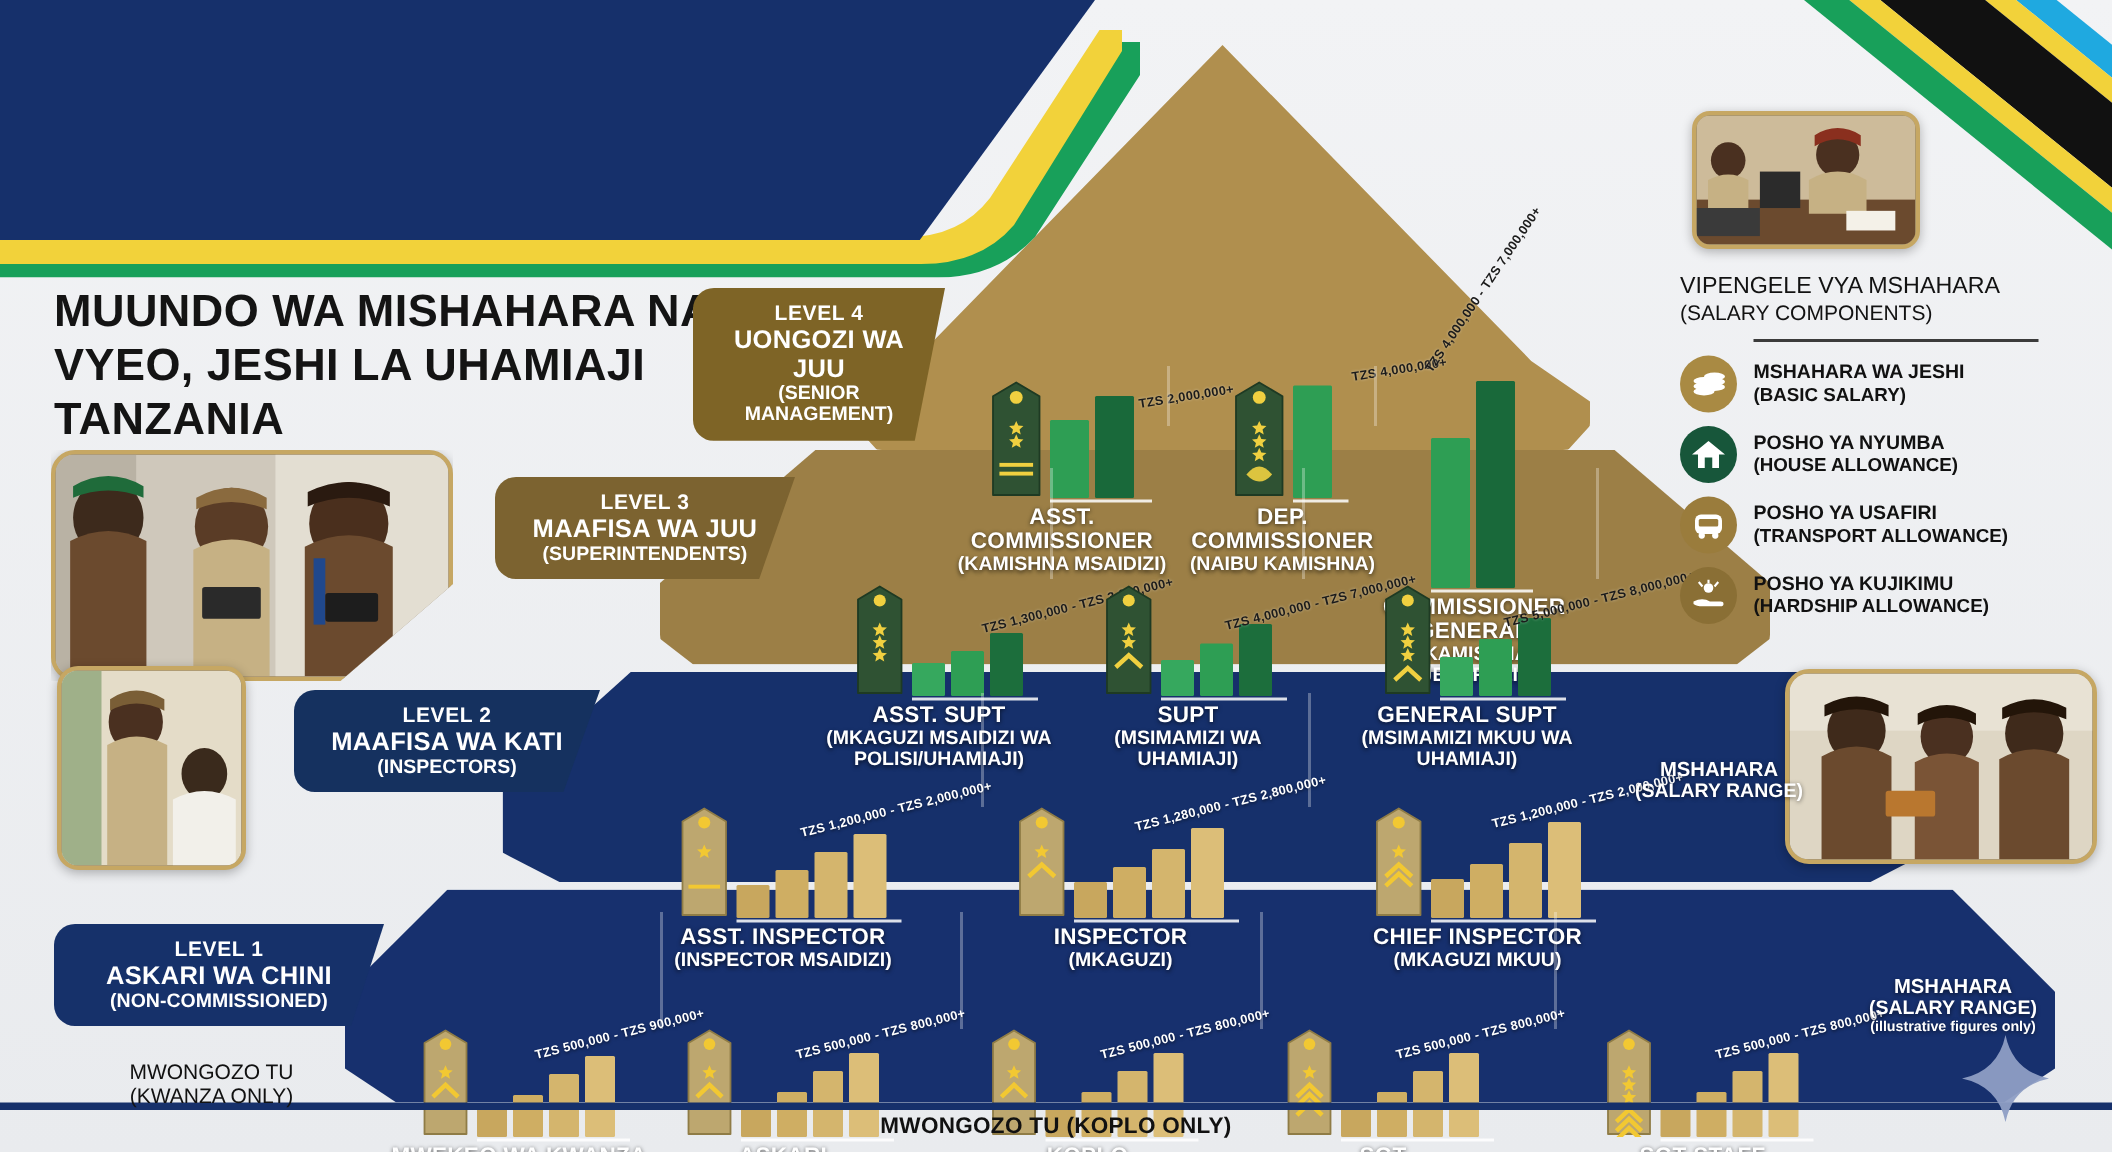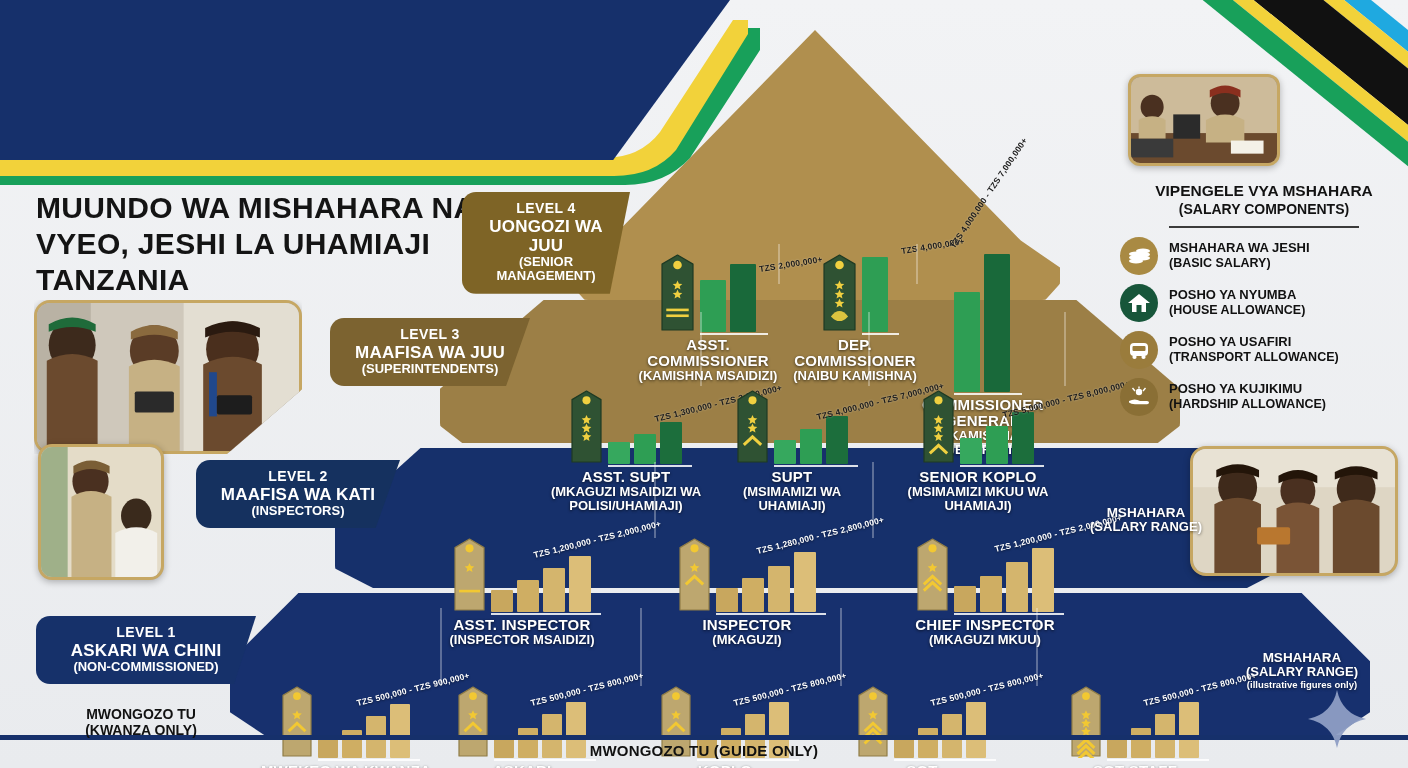--- a/index.html
+++ b/index.html
@@ -116,21 +116,21 @@
   .rank-name {
     margin-top:5px; color:#fff; font-weight:bold; line-height:1.06;
     text-shadow:0 1px 3px rgba(0,0,0,.65);
   }
   .rank-name .n1 { font-size:15px; letter-spacing:.2px; display:block; }
   .rank-name .n2 { font-size:13px; display:block; }
   .divider { position:absolute; width:2px; background:rgba(255,255,255,.30); z-index:9; }
 
   
   .legend { position:absolute; left:1120px; top:182px; width:288px; z-index:10; }
-  .legend-title { text-align:center; color:#121212; font-weight:bold; font-size:15.5px; line-height:1.18; }
+  .legend-title { color:#121212; font-weight:normal; font-size:15.5px; line-height:1.18; }
   .legend-title .sub { font-size:14px; }
   .legend-rule { width:190px; height:2px; background:#3b3b3b; margin:7px auto 9px auto; }
   .legend-item { display:flex; align-items:center; gap:11px; margin-bottom:9px; }
   .legend-icon {
     width:38px; height:38px; border-radius:50%; flex:0 0 38px;
     display:flex; align-items:center; justify-content:center;
   }
   .legend-text { color:#111; font-size:13px; font-weight:bold; line-height:1.15; }
   .legend-text .sub { font-size:12.5px; display:block; }
 
@@ -146,21 +146,21 @@
   
   .mshahara-note {
     position:absolute; z-index:11; color:#fff; text-align:center; font-weight:bold;
     text-shadow:0 1px 3px rgba(0,0,0,.55); line-height:1.12;
   }
   .mshahara-note .m1 { font-size:13.5px; display:block; }
   .mshahara-note .m2 { font-size:13px; display:block; }
   .mshahara-note .m3 { font-size:9.5px; display:block; font-weight:bold; }
   .guide-left {
     position:absolute; left:46px; top:706px; width:190px; z-index:11;
-    color:#111; font-weight:bold; font-size:14px; text-align:center; line-height:1.15;
+    color:#111; font-weight:normal; font-size:14px; text-align:center; line-height:1.15;
   }
   .guide-bottom {
     position:absolute; left:0; top:742px; width:1408px; text-align:center;
     color:#111; font-weight:bold; font-size:15px; z-index:11; letter-spacing:.2px;
   }
   .footer-strip { position:absolute; left:0; top:735px; width:1408px; height:5px; background:#16306b; z-index:10; }
   .sparkle { position:absolute; right:40px; top:688px; z-index:12; }
 </style>
 </head>
 <body>
@@ -423,21 +423,21 @@
     </svg>
          <div class="barwrap">
            <div class="bar" style="width:22px;height:26px;background:#36a85e;"></div>
             <div class="bar" style="width:22px;height:38px;background:#2e9e54;"></div>
             <div class="bar" style="width:22px;height:52px;background:#1c6e3c;"></div>
            <div class="baseline" style="width:84px;"></div>
            <div class="salary-tag" style="left:44px; bottom:44px; transform:rotate(-14deg);">TZS 5,000,000 - TZS 8,000,000+</div>
          </div>
        </div>
        <div class="rank-name">
-         <span class="n1">SENIOR KOPLO</span>
+         <span class="n1">GENERAL SUPT</span>
          <span class="n2">(MSIMAMIZI MKUU WA UHAMIAJI)</span>
        </div>
       </div>
       <div class="divider" style="left: 654px; top: 462px; height: 76px;"></div>
       <div class="divider" style="left: 872px; top: 462px; height: 76px;"></div>
       <div class="rank" style="left: 432px; top: 538px; width: 180px;">
         <div class="rank-body" style="height:74px;">
          <svg width="31" height="74" viewBox="0 0 31 74">
       <path d="M15.5 1 L30 9.620000000000001 L30 72 L1 72 L1 9.620000000000001 Z" fill="#bda76f" stroke="#8f7c46" stroke-width="1.2" stroke-linejoin="round"></path>
       <circle cx="15.5" cy="10.360000000000001" r="4.03" fill="#f2c832"></circle>
@@ -704,15 +704,15 @@
       <span class="sub">(HARDSHIP ALLOWANCE)</span>
     </div>
   </div>
 </div>
 
 <div class="guide-left">
   <div>MWONGOZO TU</div>
   <div>(KWANZA ONLY)</div>
 </div>
 <div class="footer-strip"></div>
-<div class="guide-bottom">MWONGOZO TU (GUIDE ONLY)</div>
+<div class="guide-bottom">MWONGOZO TU (KOPLO ONLY)</div>
 
 </div>
 
 </body></html>

